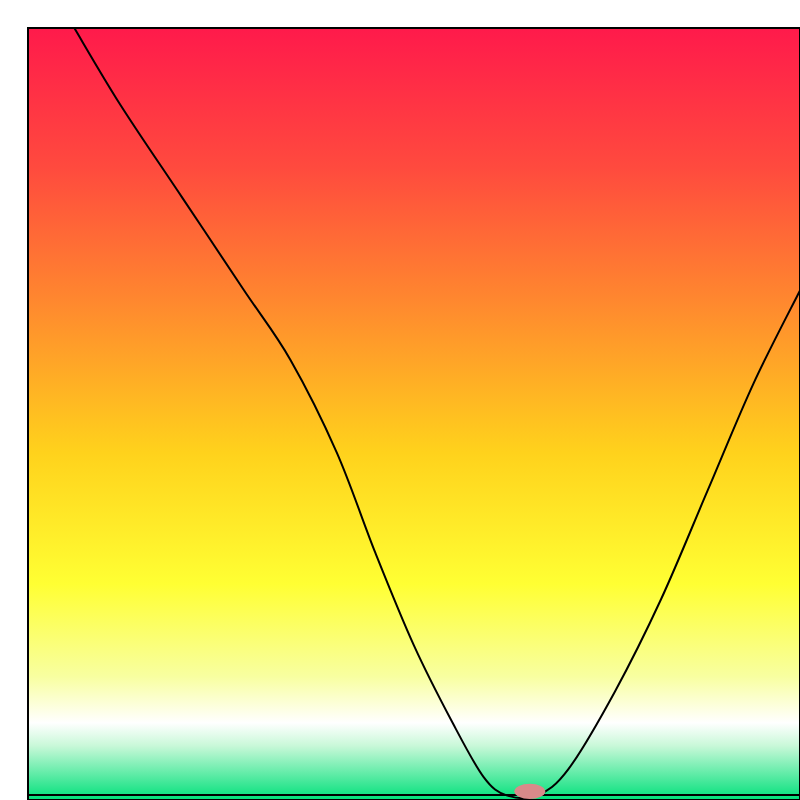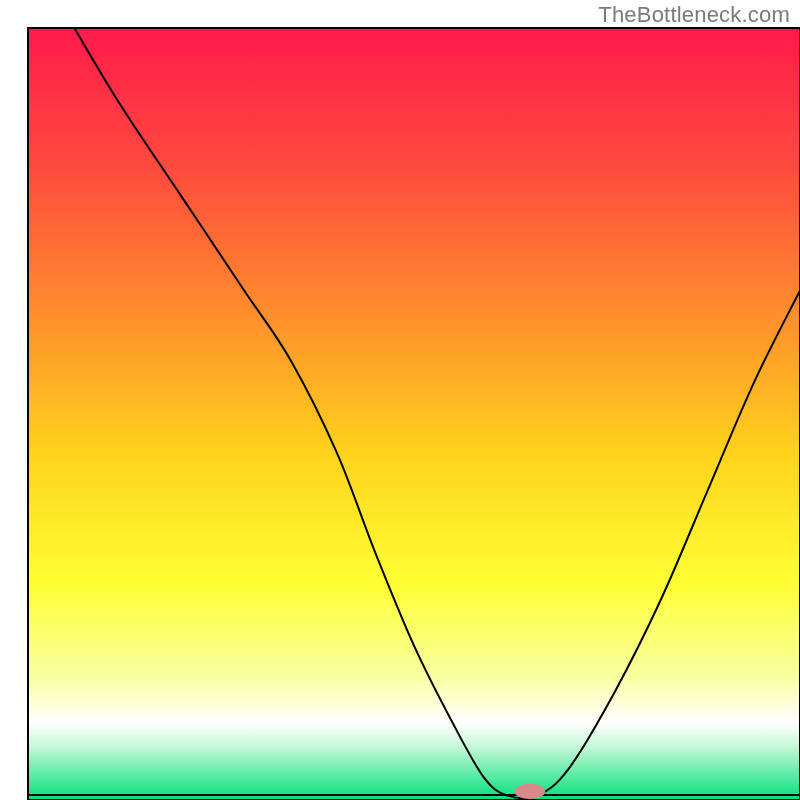--- a/index.html
+++ b/index.html
@@ -26,21 +26,20 @@
     z-index: 10;
   }
   svg {
     display: block;
   }
 </style>
 </head>
 <body>
 
 <div class="container">
-  <div class="watermark">TheBottleneck.com</div>
   <svg id="chart-svg" width="800" height="800" viewBox="0 0 800 800">
     <defs>
       <linearGradient id="bg-grad" x1="0" y1="0" x2="0" y2="1">
           <stop offset="0.00%" stop-color="#ff1a4b"></stop>
           <stop offset="18.00%" stop-color="#ff4a3e"></stop>
           <stop offset="36.00%" stop-color="#ff8a2e"></stop>
           <stop offset="55.00%" stop-color="#ffd21c"></stop>
           <stop offset="72.00%" stop-color="#ffff33"></stop>
           <stop offset="84.00%" stop-color="#f8ffa0"></stop>
           <stop offset="90.00%" stop-color="#ffffff"></stop>

